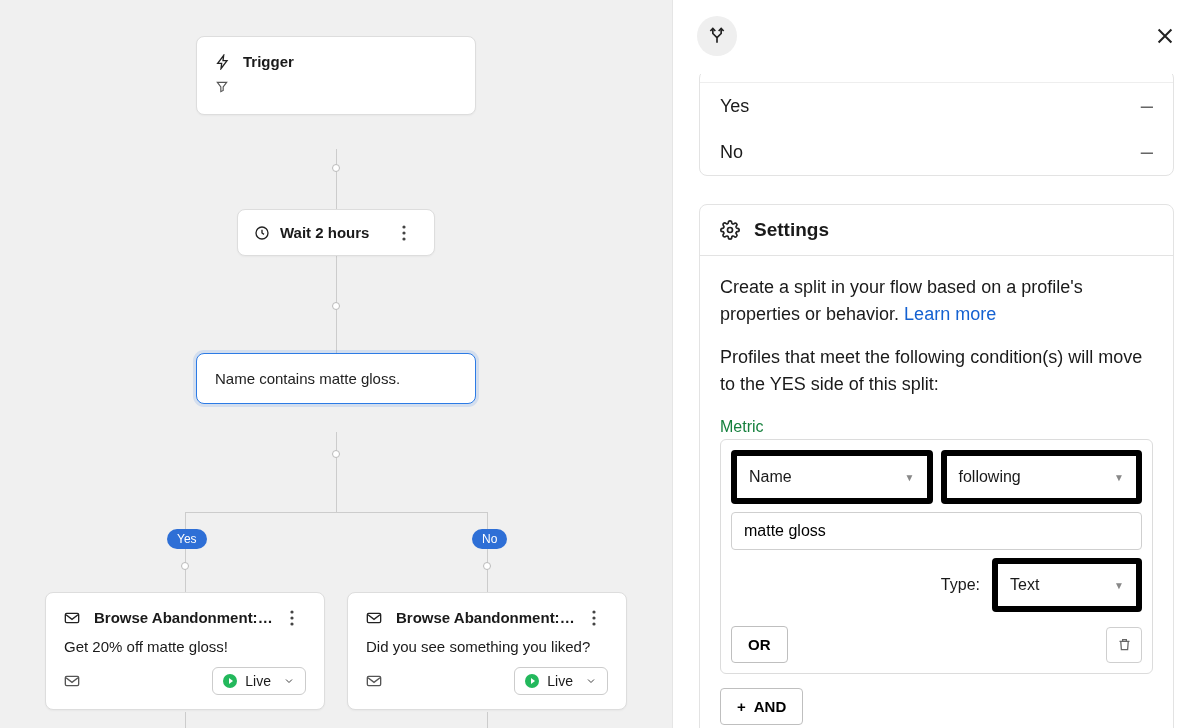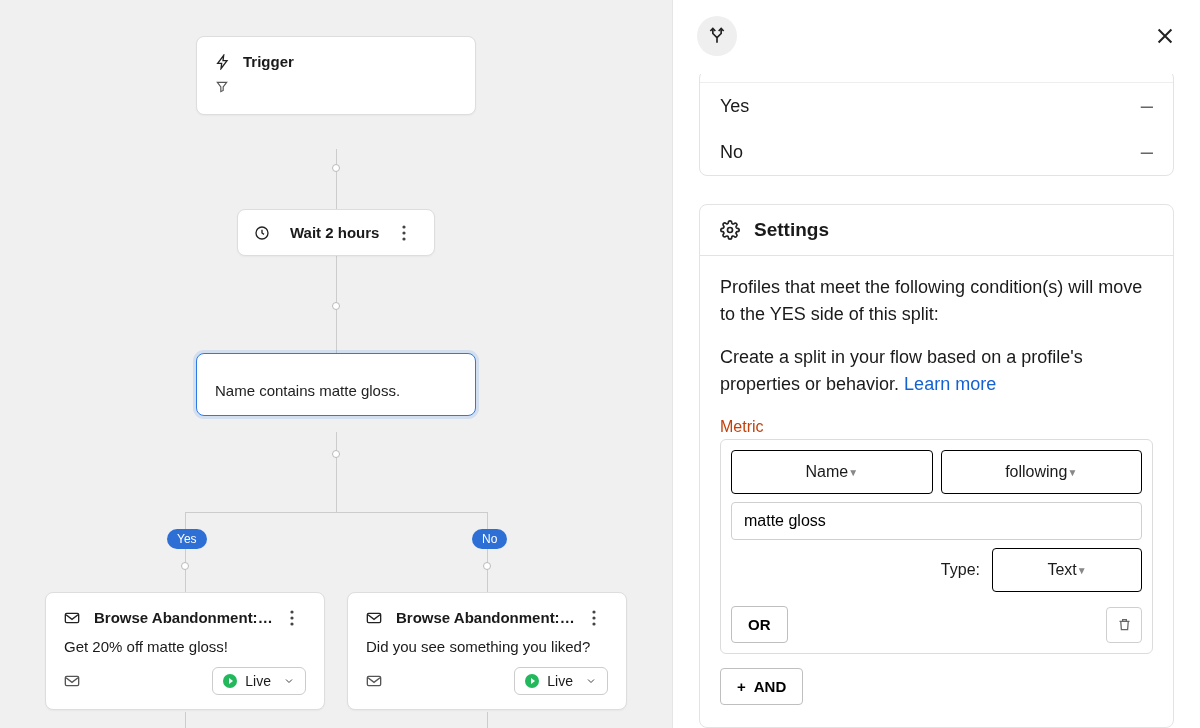--- a/index.html
+++ b/index.html
@@ -29,32 +29,32 @@
     border-radius: 8px;
     box-shadow: 0 1px 2px rgba(0,0,0,0.04);
   }
 
   .trigger-node { left: 196px; top: 20px; width: 280px; padding: 16px 18px; }
   .trigger-node .header { display: flex; align-items: center; gap: 12px; font-weight: 700; font-size: 15px; margin-bottom: 10px; }
   .trigger-node .desc   { font-size: 15px; color: #222; margin-bottom: 10px; }
   .trigger-node .filter-icon { font-size: 13px; }
 
   .wait-node { left: 237px; top: 193px; width: 198px; padding: 14px 16px; display: flex; align-items: center; }
-  .wait-node .wlabel { font-weight: 700; font-size: 15px; margin-left: 20px; }
+  .wait-node .wlabel { font-weight: 700; font-size: 15px; margin-left: 10px; }
   .wait-node .menu { margin-left: auto; }
 
   .split-node {
     left: 196px; top: 337px; width: 280px;
     padding: 16px 18px;
     border: 1px solid #2c7be5;
     box-shadow: 0 0 0 3px rgba(44,123,229,0.15);
   }
   .split-node .header { display: flex; align-items: center; font-weight: 700; font-size: 15px; }
   .split-node .header .menu { margin-left: auto; }
-  .split-node .desc { margin-top: 12px; font-size: 15px; color: #222; }
+  .split-node .desc { font-size: 15px; color: #222; }
 
   .email-node { top: 576px; width: 280px; padding: 16px 18px 14px; }
   .email-node.yes { left: 45px; }
   .email-node.no  { left: 347px; }
   .email-node .header { display: flex; align-items: center; font-weight: 700; font-size: 15px; gap: 14px; }
   .email-node .title { flex: 1; white-space: nowrap; overflow: hidden; text-overflow: ellipsis; }
   .email-node .desc { margin-top: 12px; font-size: 15px; }
   .email-node .footer { margin-top: 12px; display: flex; align-items: center; }
   .live-btn {
     margin-left: auto;
@@ -120,33 +120,33 @@
 
   .settings-header {
     display: flex; align-items: center; gap: 14px;
     padding: 14px 20px; border-bottom: 1px solid #e3e3e3;
     font-size: 19px; font-weight: 700;
   }
   .settings-body { padding: 18px 20px 22px; font-size: 18px; line-height: 1.5; }
   .settings-body p { margin-bottom: 16px; }
   .settings-body a { color: #1461d1; text-decoration: none; }
 
-  .metric-label { font-size: 16px; color: #c2410c; margin-top: 17px; }
+  .metric-label { font-size: 16px; color: #15803d; margin-top: 17px; }
   .metric-row { display: flex; align-items: center; gap: 12px; font-size: 19px; margin-top: 4px; margin-bottom: 12px; }
 
   .cond-box {
     border: 1px solid #dcdcdc; border-radius: 6px;
     padding: 10px 10px 10px;
   }
   .cond-row { display: flex; gap: 8px; margin-bottom: 8px; }
   .select {
     flex: 1;
-    border: 1px solid #000000; border-radius: 4px;
+    border: 6px solid #000000; border-radius: 4px;
     padding: 9px 12px; font-size: 16px; background: #fff;
-    display: flex; align-items: center; justify-content: center;
+    display: flex; align-items: center; justify-content: space-between;
     cursor: pointer;
   }
   .select .tri { color: #888; font-size: 10px; }
   .textin {
     width: 100%;
     border: 1px solid #cfcfcf; border-radius: 4px;
     padding: 9px 12px; font-size: 16px; background: #fff;
   }
   .type-row { display: flex; align-items: center; justify-content: flex-end; gap: 12px; margin-top: 8px; font-size: 16px; }
   .type-row .select { flex: 0 0 150px; }
@@ -342,24 +342,24 @@
       <div class="settings-header">
         <span class="icon">
           <svg width="20" height="20" viewBox="0 0 24 24" fill="none" stroke="#222" stroke-width="2">
               <circle cx="12" cy="12" r="3"></circle>
               <path d="M19.4 15a1.7 1.7 0 0 0 .34 1.87l.06.06a2 2 0 1 1-2.83 2.83l-.06-.06a1.7 1.7 0 0 0-1.87-.34 1.7 1.7 0 0 0-1 1.56V21a2 2 0 1 1-4 0v-.09a1.7 1.7 0 0 0-1.11-1.56 1.7 1.7 0 0 0-1.87.34l-.06.06a2 2 0 1 1-2.83-2.83l.06-.06a1.7 1.7 0 0 0 .34-1.87 1.7 1.7 0 0 0-1.56-1H3a2 2 0 1 1 0-4h.09a1.7 1.7 0 0 0 1.56-1.11 1.7 1.7 0 0 0-.34-1.87l-.06-.06a2 2 0 1 1 2.83-2.83l.06.06a1.7 1.7 0 0 0 1.87.34H9a1.7 1.7 0 0 0 1-1.56V3a2 2 0 1 1 4 0v.09a1.7 1.7 0 0 0 1 1.56 1.7 1.7 0 0 0 1.87-.34l.06-.06a2 2 0 1 1 2.83 2.83l-.06.06a1.7 1.7 0 0 0-.34 1.87V9a1.7 1.7 0 0 0 1.56 1H21a2 2 0 1 1 0 4h-.09a1.7 1.7 0 0 0-1.56 1z"></path>
             </svg>
         </span>
         <span>Settings</span>
       </div>
       <div class="settings-body">
-        <p>Profiles that meet the following condition(s) will move to the YES side of this split:</p>
         <p>
           <span>Create a split in your flow based on a profile's properties or behavior. </span><a href="#">Learn more</a>
         </p>
+        <p>Profiles that meet the following condition(s) will move to the YES side of this split:</p>
 
         <div class="metric-label">Metric</div>
 
         <div class="cond-box">
           <div class="cond-row">
             <div class="select">
               <span>Name</span>
               <span class="tri">▼</span>
             </div>
             <div class="select">

